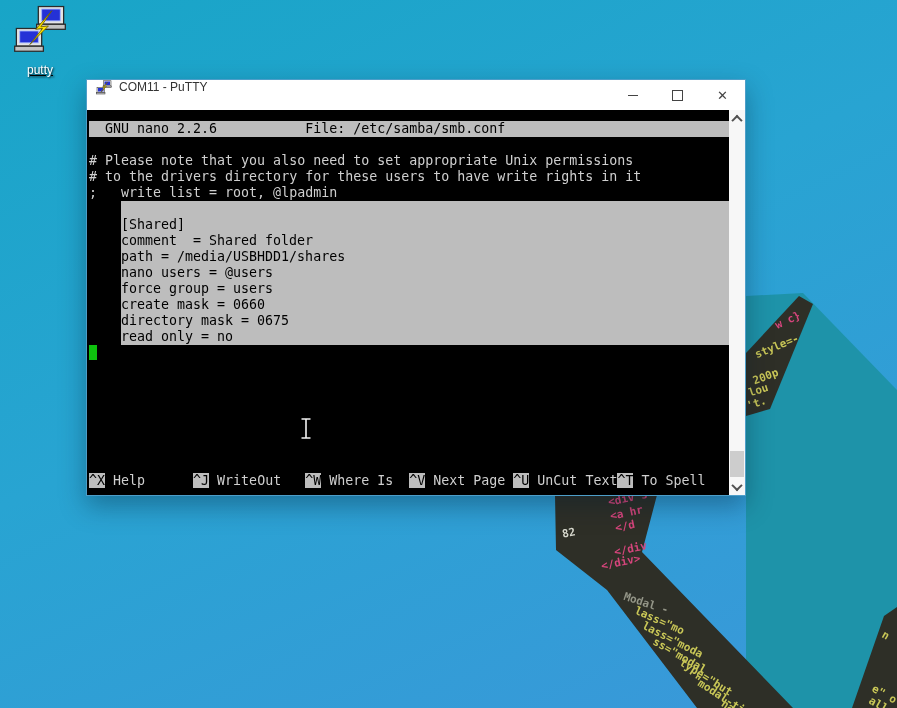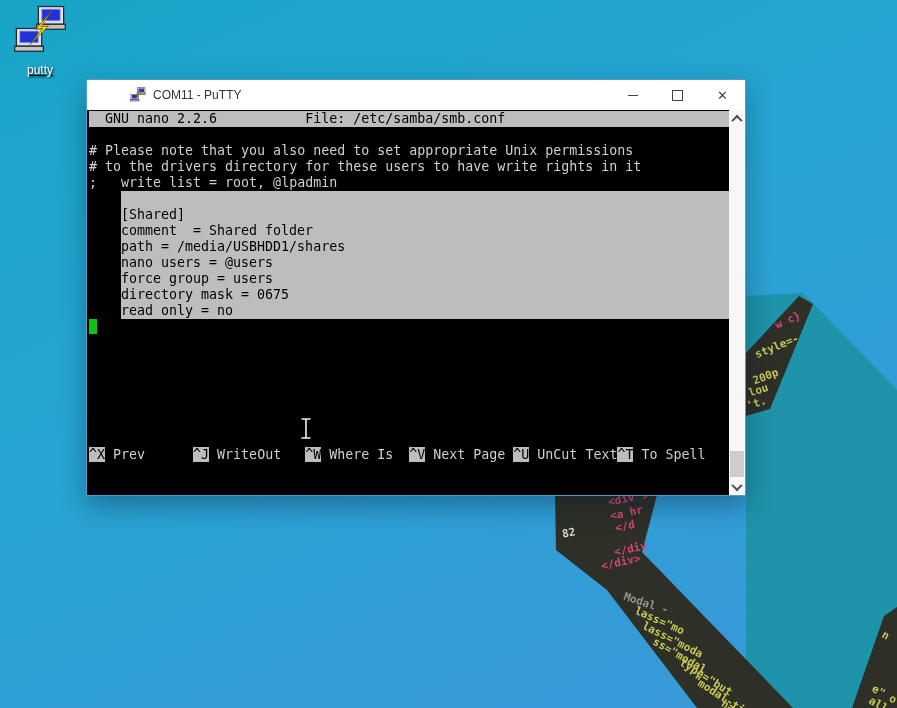--- a/index.html
+++ b/index.html
@@ -29,35 +29,35 @@
     text-shadow:1px 1px 2px rgba(0,0,0,.85);
   }
   
   .win {
     position:absolute; left:86px; top:79px; width:660px; height:417px;
     background:#000; border:1px solid #4d9ec9; box-sizing:border-box;
     box-shadow:0 10px 24px rgba(0,25,45,.35);
   }
   .titlebar {
     position:absolute; left:0; top:0; right:0; height:30px; background:#ffffff;
-    display:flex; align-items:center;padding-left:34px;
+    display:flex; 
   }
   .titlebar .tb-icon { margin-left:9px; width:16px; height:16px; }
   .titlebar .tb-title { margin-left:7px; font-size:12px; color:#333; }
   .tb-buttons { position:absolute; right:0; top:0; height:30px; display:flex; }
   .tb-btn { width:45px; height:30px; display:flex; align-items:center; justify-content:center; }
   .glyph-min { width:10px; height:1px; background:#444; }
   .glyph-max { width:9px; height:9px; border:1px solid #444; }
   .glyph-close { font-size:13px; color:#444; line-height:1; }
   
   .term {
     position:absolute; left:0; top:30px; right:16px; bottom:0;
     background:var(--term-bg,#000); overflow:hidden;
     font-family:"DejaVu Sans Mono", monospace; font-size:13.3px; line-height:16px;
-    padding:1px 0 0 2px; cursor:text;
+    padding:11px 0 0 2px; cursor:text;
   }
   .trow { white-space:pre; height:16px; color:var(--term-fg,#cfcfcf); }
   .trow.inv { background:var(--inv-bg,#bdbdbd); color:var(--inv-fg,#000); }
   .trow.sel { background:var(--inv-bg,#bdbdbd); color:var(--inv-fg,#000);margin-left:32px; }
   .trow span.inv { background:var(--inv-bg,#bdbdbd); color:var(--inv-fg,#000); }
   .cursor { display:inline-block; width:8px; height:15px; vertical-align:top; background:var(--cursor,#0ec20e); }
   
   .scrollbar {
     position:absolute; top:30px; right:0; width:16px; bottom:0; background:#f7f7f7;
   }
@@ -148,31 +148,32 @@
       <div class="trow">                                                                                </div>
       <div class="trow"># Please note that you also need to set appropriate Unix permissions            </div>
       <div class="trow"># to the drivers directory for these users to have write rights in it           </div>
       <div class="trow">;   write list = root, @lpadmin                                                 </div>
       <div class="trow sel">                                                                                </div>
       <div class="trow sel">[Shared]                                                                        </div>
       <div class="trow sel">comment  = Shared folder                                                        </div>
       <div class="trow sel">path = /media/USBHDD1/shares                                                    </div>
       <div class="trow sel">nano users = @users                                                            </div>
       <div class="trow sel">force group = users                                                             </div>
+      <div class="trow sel">create mask = 0660                                                              </div>
       <div class="trow sel">directory mask = 0675                                                           </div>
       <div class="trow sel">read only = no                                                                  </div>
       <div class="trow"><span class="cursor"> </span></div>
       <div class="trow">                                                                                </div>
       <div class="trow">                                                                                </div>
       <div class="trow">                                                                                </div>
       <div class="trow">                                                                                </div>
       <div class="trow">                                                                                </div>
       <div class="trow">                                                                                </div>
       <div class="trow">                                                                                </div>
-      <div class="trow"><span class="inv">^X</span><span> Prev      </span><span class="inv">^J</span><span> WriteOut   </span><span class="inv">^W</span><span> Where Is  </span><span class="inv">^V</span><span> Next Page </span><span class="inv">^U</span><span> UnCut Text</span><span class="inv">^T</span><span> To Spell</span></div>
+      <div class="trow"><span class="inv">^X</span><span> Help      </span><span class="inv">^J</span><span> WriteOut   </span><span class="inv">^W</span><span> Where Is  </span><span class="inv">^V</span><span> Next Page </span><span class="inv">^U</span><span> UnCut Text</span><span class="inv">^T</span><span> To Spell</span></div>
     </div>
 
   <div class="scrollbar">
     <div class="sb-btn sb-up">
         <div class="chev chev-up"></div>
       </div>
     <div class="sb-thumb"></div>
     <div class="sb-btn sb-down">
         <div class="chev chev-down"></div>
       </div>

